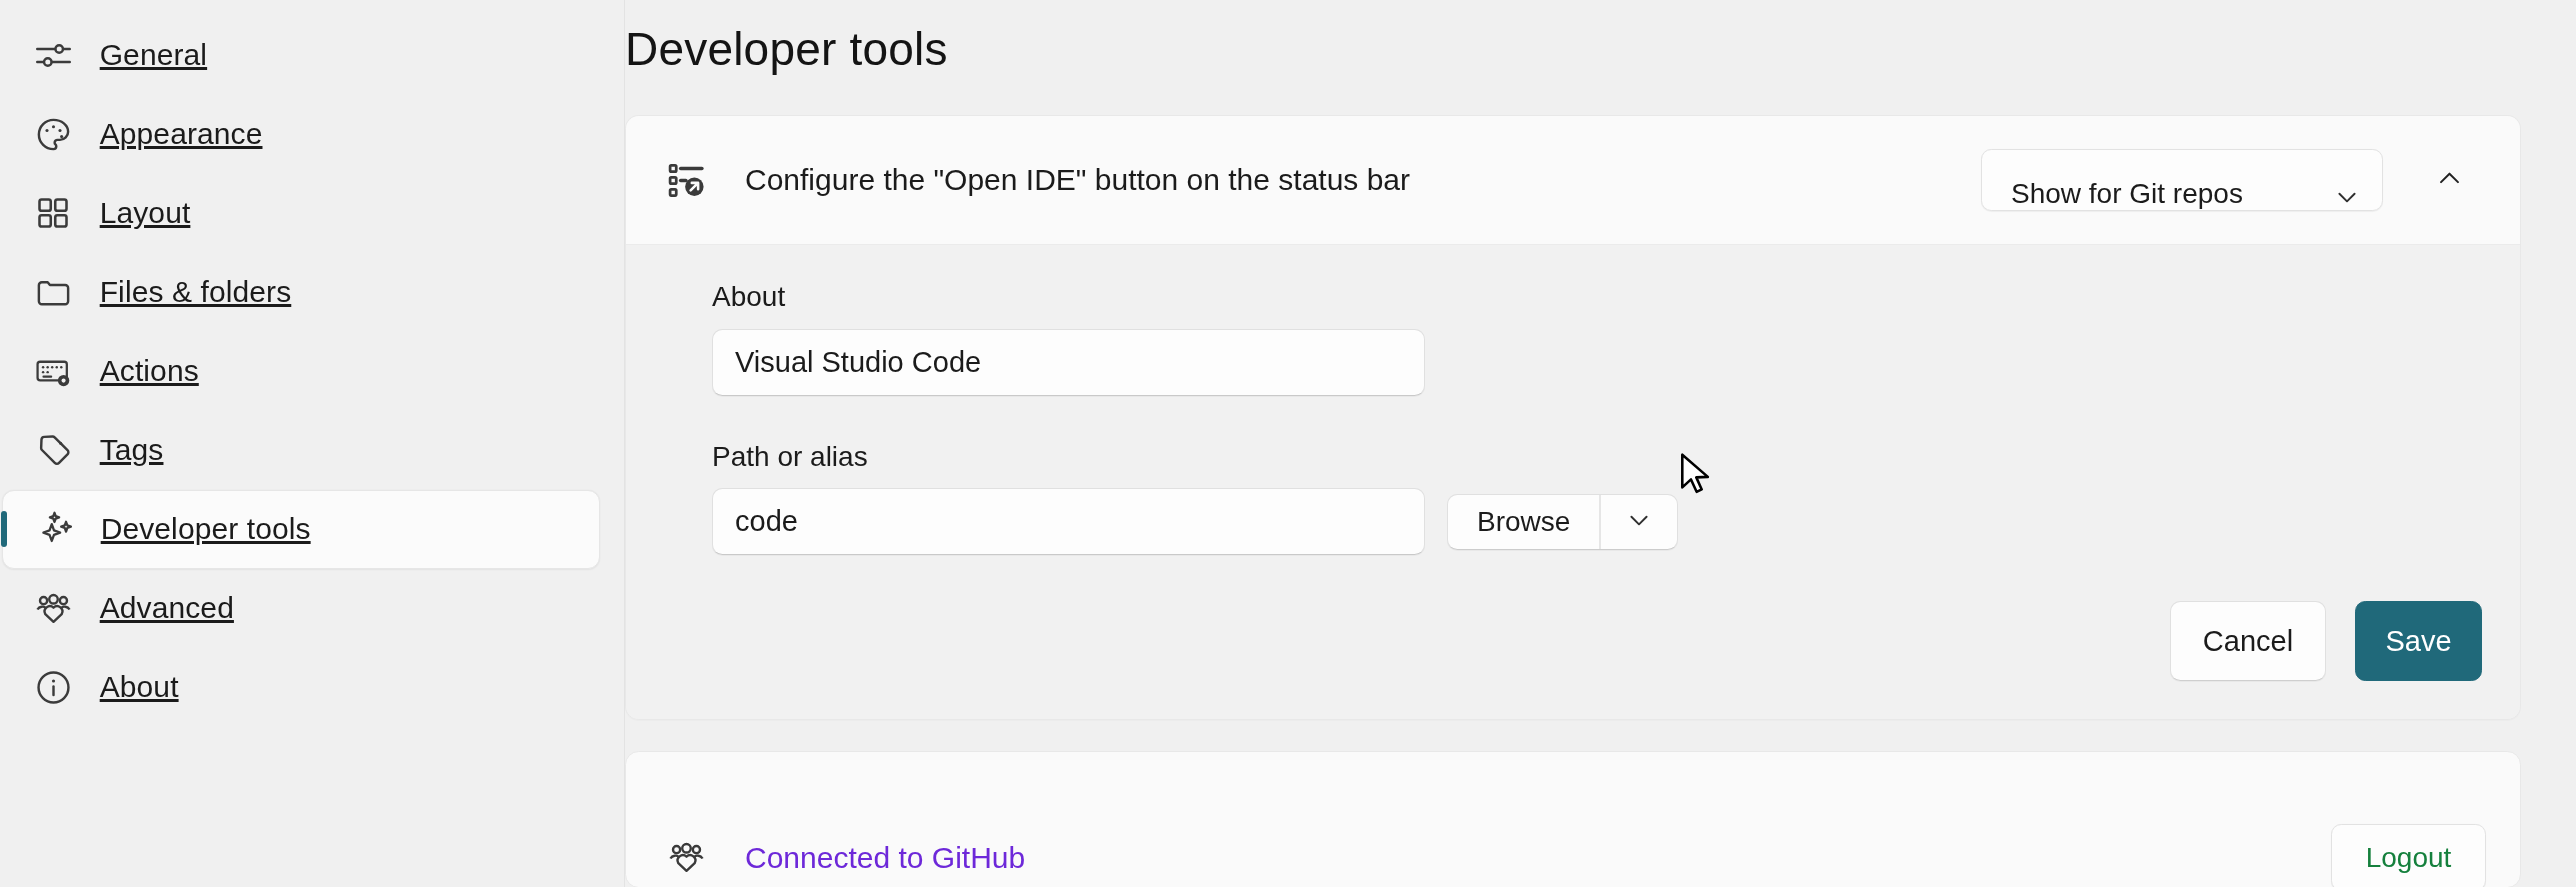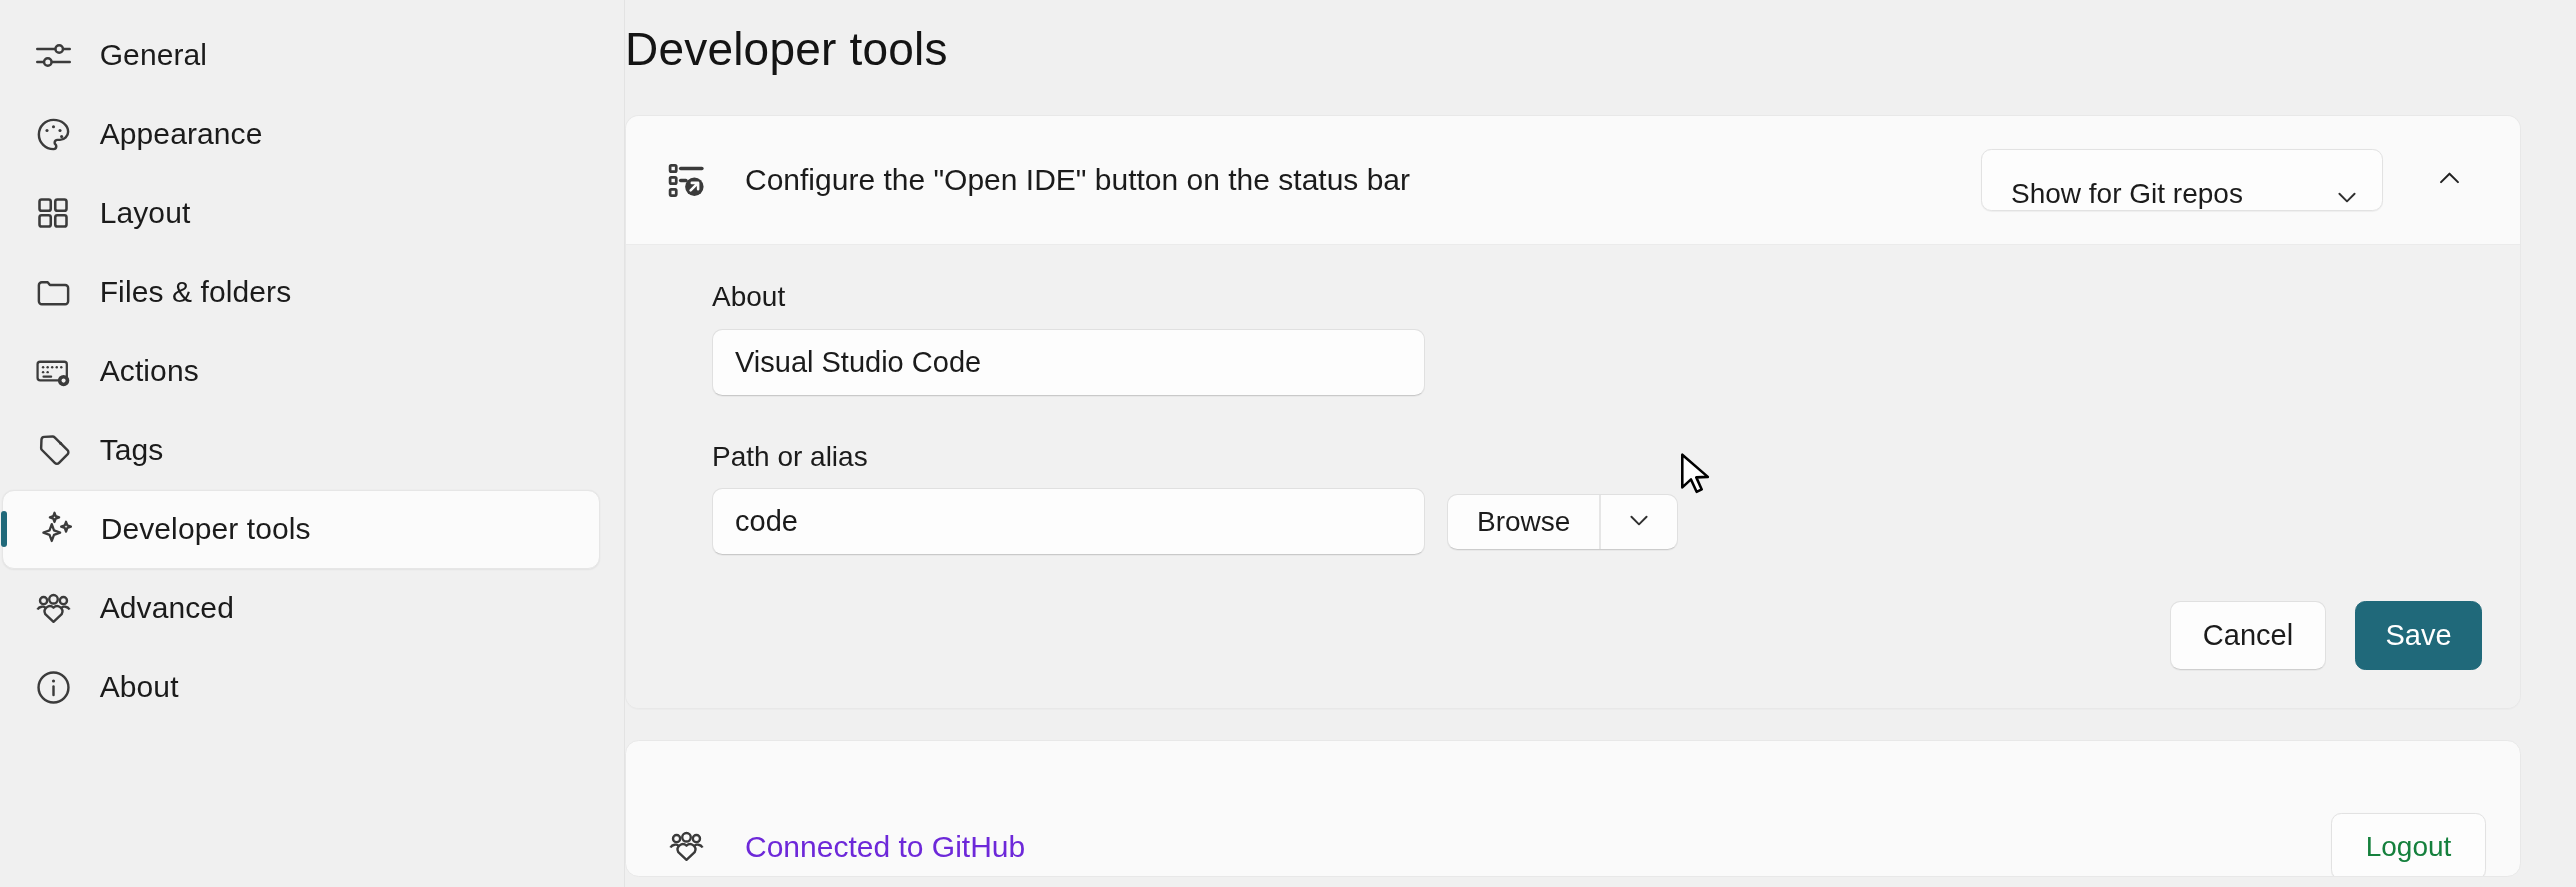--- a/index.html
+++ b/index.html
@@ -55,20 +55,21 @@
     justify-content: center;
     color: #3b3b3b;
   }
 
   .nav-item .nav-label {
     margin-left: 24px;
     font-size: 30px;
     letter-spacing: 0.1px;
     color: #1b1b1b;
     white-space: nowrap;
+    text-decoration: underline;
   }
 
   .nav-item.selected {
     background: #fbfbfb;
     border: 1.7px solid #e6e6e6;
     box-shadow: 0 0.9px 1.7px rgba(0,0,0,0.06);
   }
 
   .nav-item.selected .accent {
     position: absolute;
@@ -228,21 +229,21 @@
   }
 
   .actions-row {
     display: flex;
     justify-content: flex-end;
     align-items: center;
     margin-top: 46px;
   }
 
   .btn {
-    height: 69px;
+    height: 80px;
     min-width: 156px;
     border-radius: 10.3px;
     display: flex;
     align-items: center;
     justify-content: center;
     font-size: 29px;
     cursor: default;
   }
 
   .btn-secondary {

